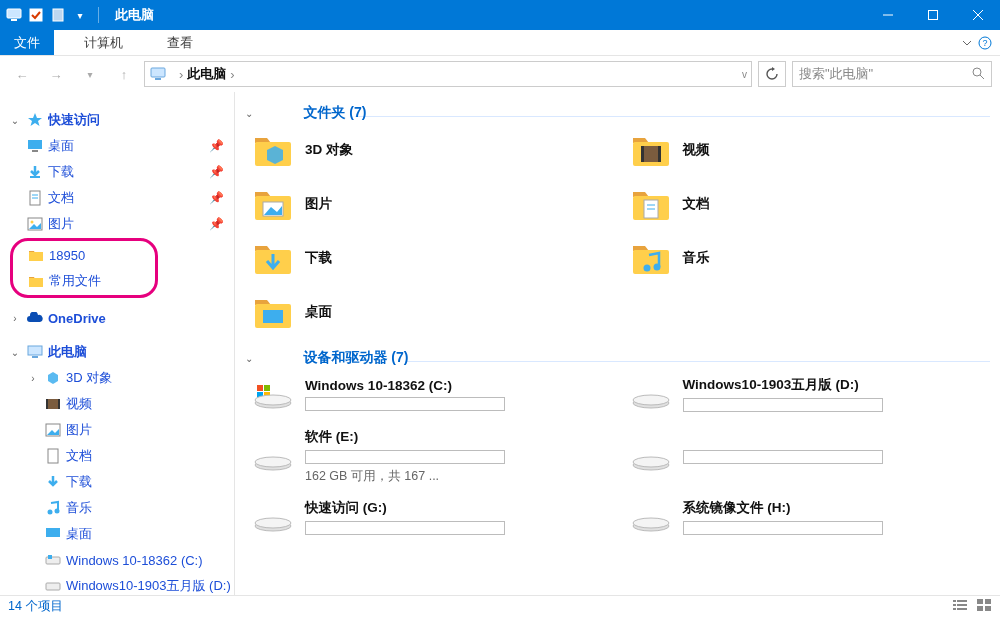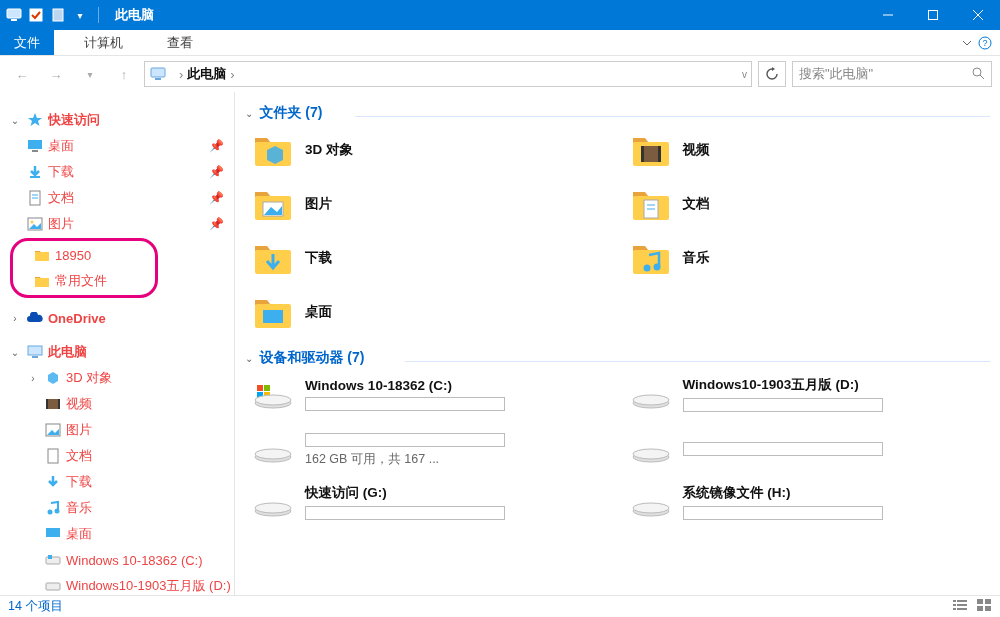--- a/index.html
+++ b/index.html
@@ -29,30 +29,30 @@
 .nav .search { width: 200px; height: 26px; border: 1px solid #ccc; display: flex; align-items: center; padding: 0 6px; color: #888; }
 .nav .search .mag { margin-left: auto; color: #888; }
 
 .body { display: flex; height: calc(617px - 30px - 26px - 36px - 22px); }
 
 .sidebar { width: 235px; border-right: 1px solid #e5e5e5; overflow-y: auto; padding-top: 14px; scrollbar-width: thin; }
 .sidebar .row { display: flex; align-items: center; height: 24px; padding-left: 8px; gap: 4px; margin: 2px 0; }
 .sidebar .row .tw { width: 14px; display: flex; justify-content: center; font-size: 10px; color: #666;}
 .sidebar .row .ic { width: 18px; height: 18px; display: flex; align-items: center; justify-content: center; }
 .sidebar .row.in1 { padding-left: 26px; }
-.sidebar .row .lbl { flex: 1; color: #ef4444; white-space: nowrap; overflow: hidden; text-overflow: ellipsis;}
+.sidebar .row .lbl { flex: 1; color: #1d4ed8; white-space: nowrap; overflow: hidden; text-overflow: ellipsis;}
 .sidebar .row .pin { color: #aaa; font-size: 12px; margin-right: 10px; }
 .sidebar .row.bold .lbl { font-weight: bold; }
 .highlight-oval { border: 3px solid #e6007e; border-radius: 18px; position: relative; width: 148px; margin-left: 10px; padding: 0; }
-.highlight-oval .row { padding-left: 20px; justify-content: space-between; }
+.highlight-oval .row { padding-left: 14px; justify-content: space-between; }
 
 .content { flex: 1; overflow-y: auto; padding: 0 10px 10px 10px; scrollbar-width: thin; }
 .grp-head { display: flex; align-items: center; color: #0066cc; margin: 12px 0 6px 0; font-size: 14px; }
 .grp-head .tw { font-size: 10px; margin-right: 6px; color: #666; }
-.grp-head .gtitle { font-weight: bold; }
+.grp-head .gtitle { font-weight: bold; margin-left: 44px; }
 .grp-line { height: 1px; background: #d9e8ff; margin-left: 110px; margin-top: -12px; margin-bottom: 8px; }
 
 .grid { display: grid; grid-template-columns: 1fr 1fr; column-gap: 10px; row-gap: 4px; }
 .item { display: flex; align-items: center; padding: 4px 6px; }
 .item .thumb { width: 44px; height: 42px; margin-right: 10px; display: flex; align-items: center; justify-content: center; }
 .item .meta { display: flex; flex-direction: column; gap: 2px; flex: 1; }
 .item .name { font-weight: bold; color: #111; font-size: 13.5px;}
 .item .sub { color: #666; font-size: 12.5px; }
 .item .usage { width: 200px; height: 14px; border: 1px solid #bcbcbc; margin: 2px 0; background: #fff; position: relative;}
 .item .usage .fill { height: 100%; background: #26a0da; }
@@ -483,20 +483,21 @@
           </span>
         </div>
         <div class="item">
           <span class="thumb">
             <svg width="44" height="36" viewBox="0 0 44 36">
               <ellipse cx="22" cy="26" rx="18" ry="5" fill="#e0e0e0" stroke="#bbb"></ellipse>
               <ellipse cx="22" cy="23" rx="18" ry="5" fill="#f4f4f4" stroke="#bbb"></ellipse>
             </svg>
           </span>
           <span class="meta">
+            <span class="name">软件 (E:)</span>
             <span class="usage"><span class="fill" style="width:3%"></span></span>
             <span class="sub">162 GB 可用，共 167 ...</span>
           </span>
         </div>
         <div class="item">
           <span class="thumb">
             <svg width="44" height="36" viewBox="0 0 44 36">
               <ellipse cx="22" cy="26" rx="18" ry="5" fill="#e0e0e0" stroke="#bbb"></ellipse>
               <ellipse cx="22" cy="23" rx="18" ry="5" fill="#f4f4f4" stroke="#bbb"></ellipse>
             </svg>

